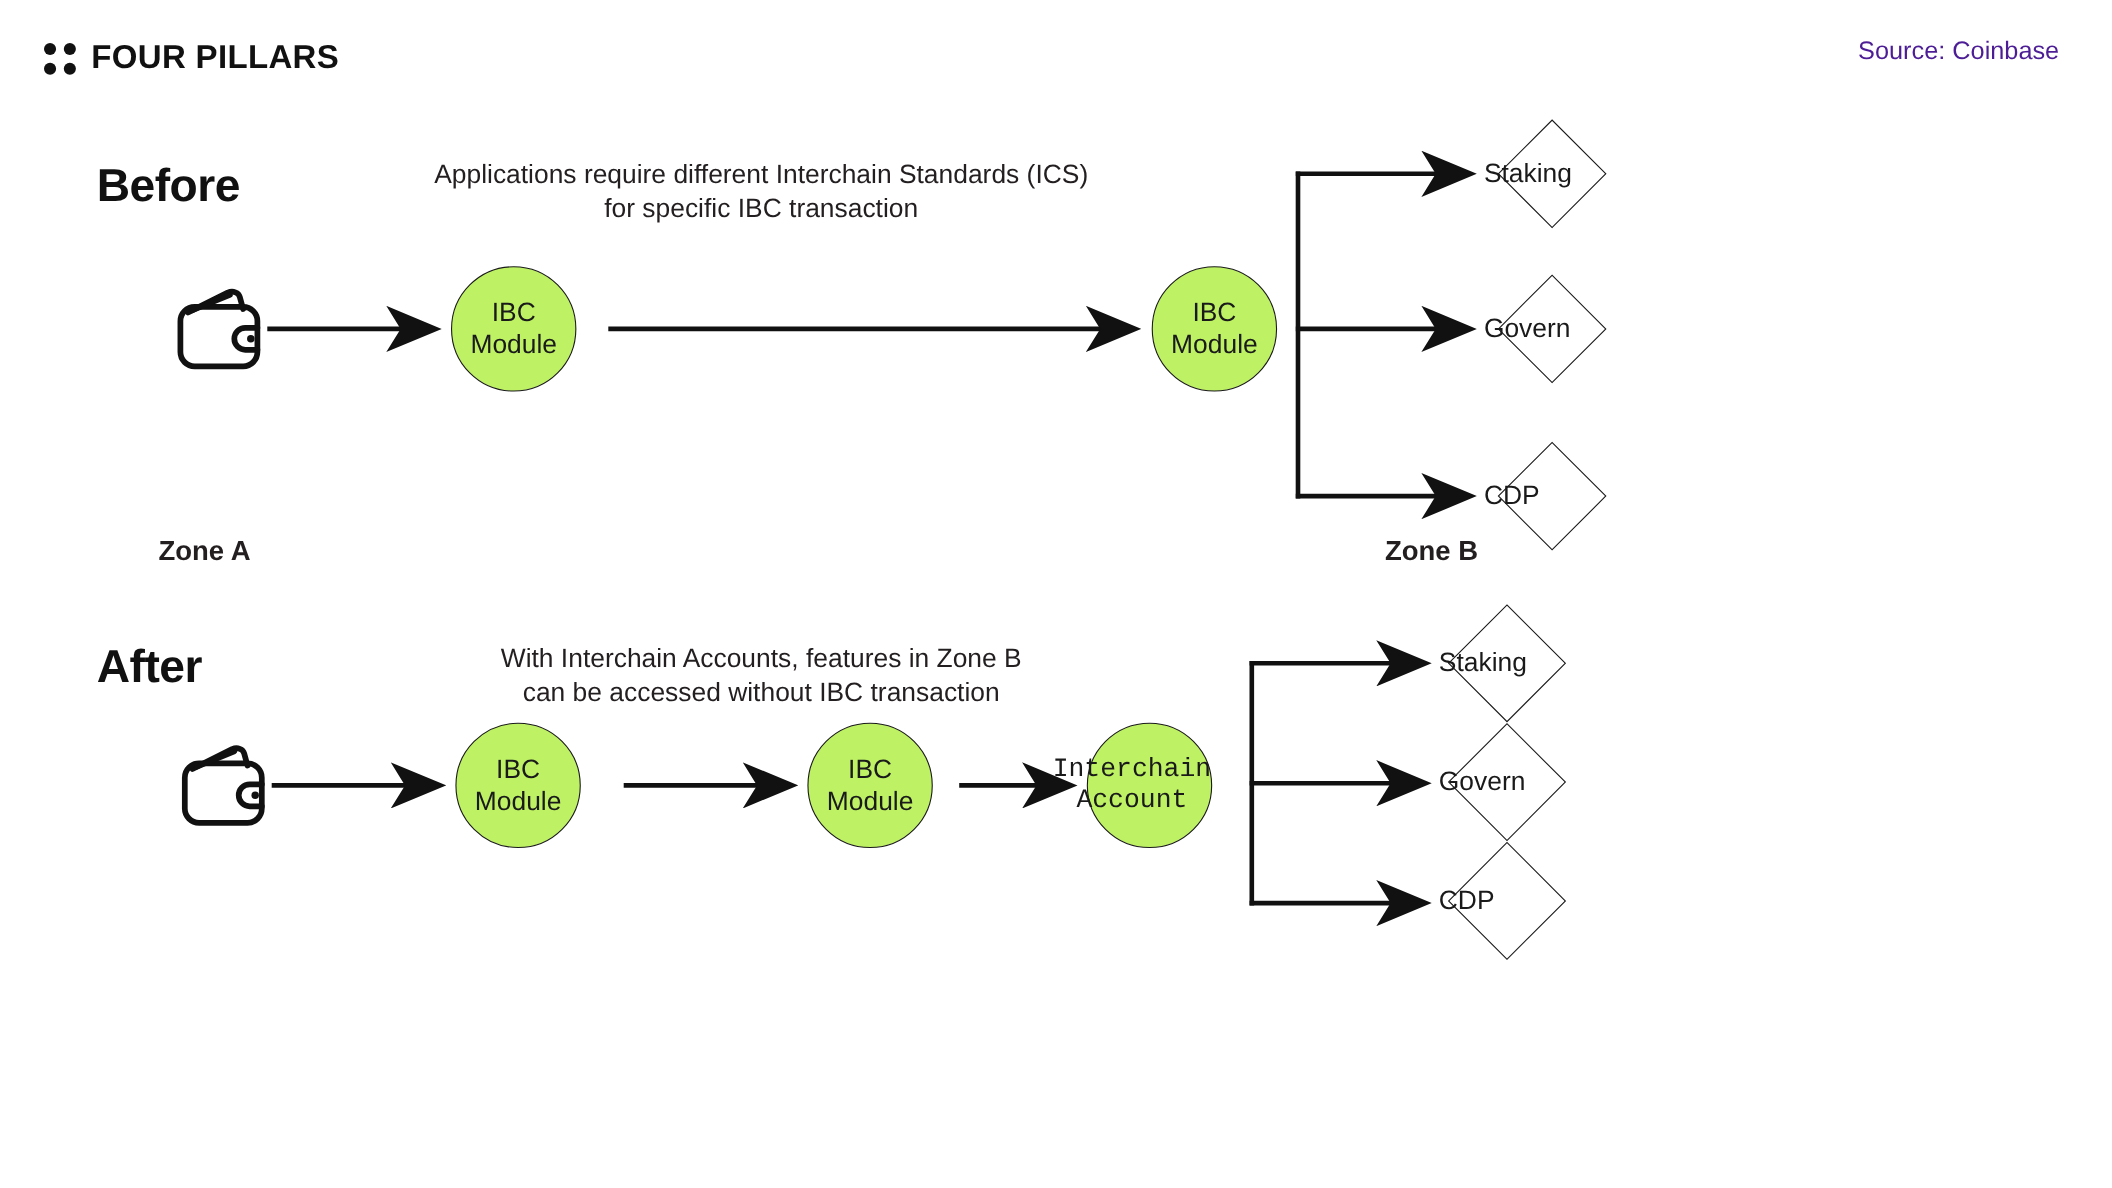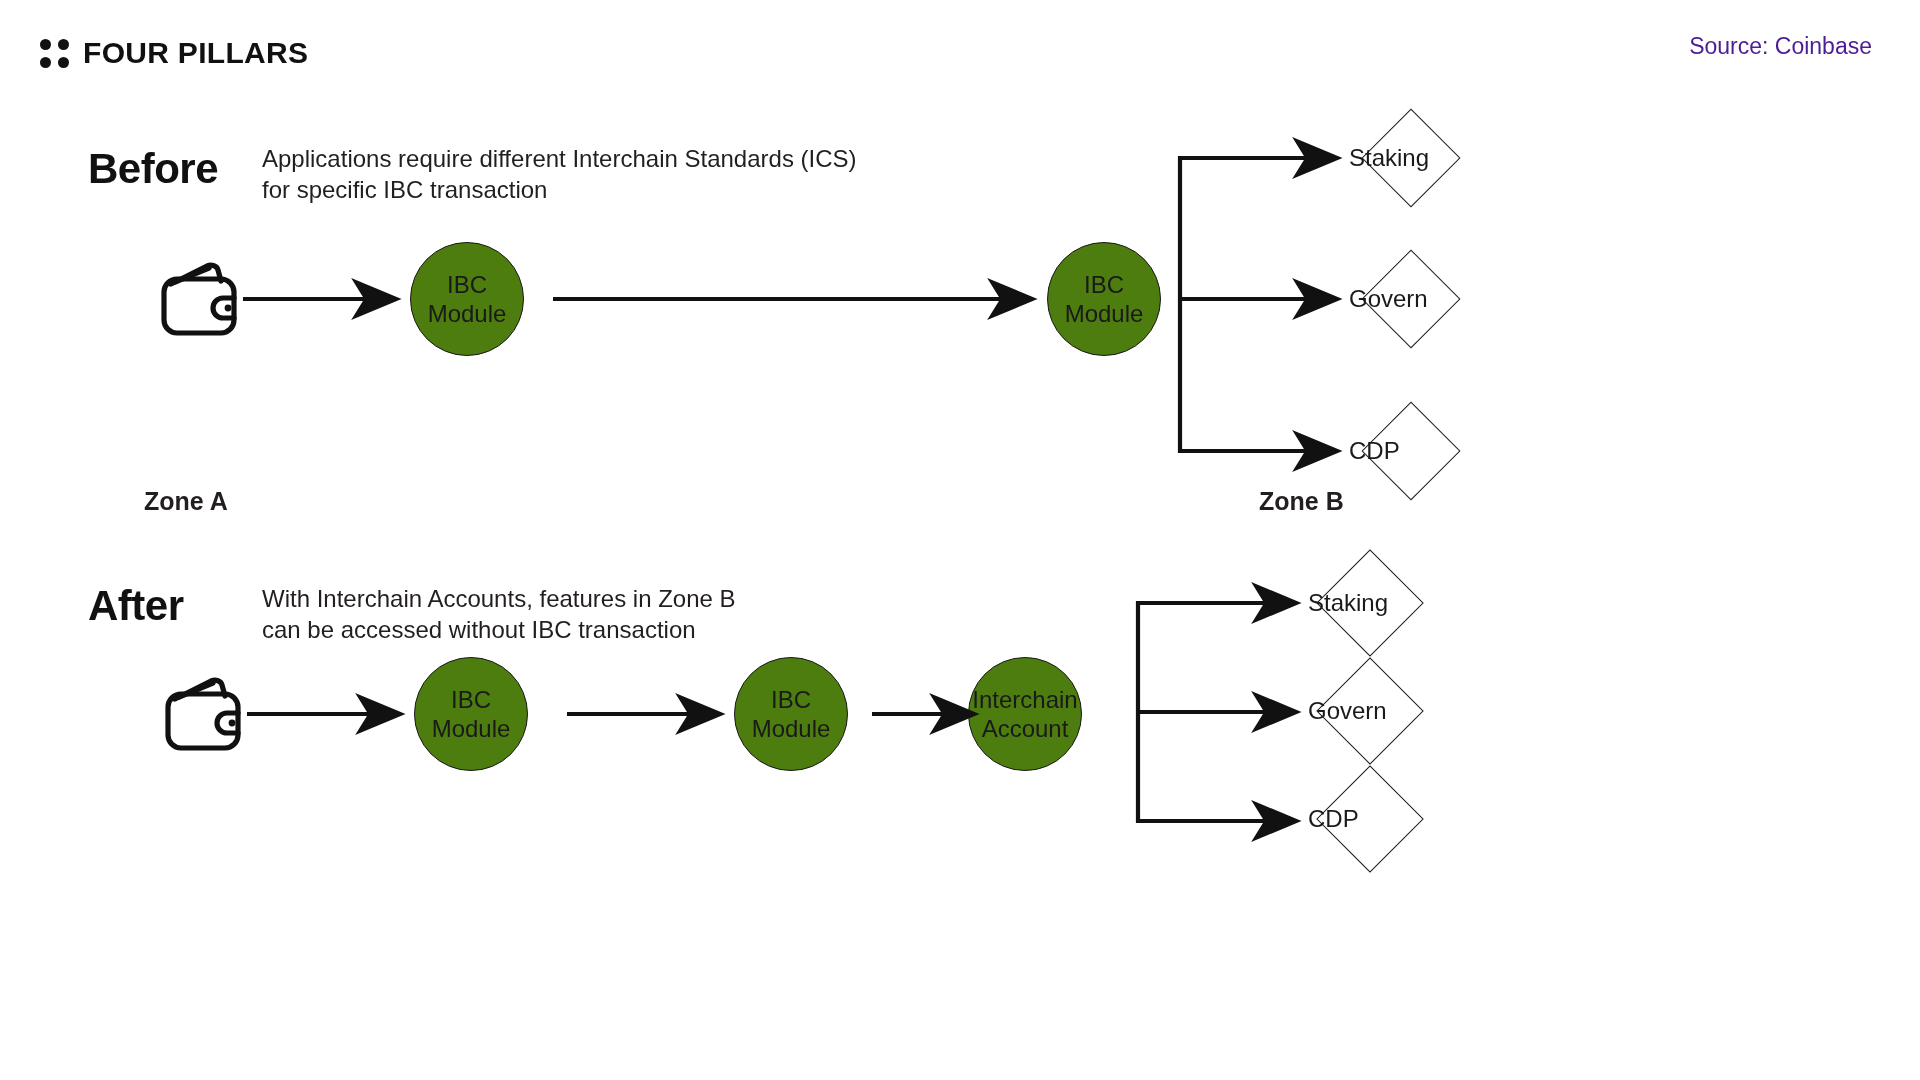--- a/index.html
+++ b/index.html
@@ -78,37 +78,38 @@
     color: #111111;
     letter-spacing: -0.5px;
   }
   .section-desc {
     position: absolute;
     font-size: 24px;
     font-weight: 400;
     line-height: 1.28;
     color: #231f20;
     white-space: pre-line;
+    text-align: center;
   }
 
   
   .zone-label {
     position: absolute;
     font-size: 25px;
     font-weight: 700;
     color: #231f20;
     white-space: nowrap;
   }
 
   
   .circle-node {
     position: absolute;
     border: 1.6px solid #1a1a1a;
     border-radius: 50%;
-    background: #4d7c0f;
+    background: #bef264;
     display: flex;
     align-items: center;
     justify-content: flex-end;
     text-align: center;
     box-sizing: border-box;
   }
   .circle-node .node-text {
     font-size: 24px;
     line-height: 1.22;
     color: #1a1a1a;
@@ -201,21 +202,21 @@
 can be accessed without IBC transaction</div>
 
   <div class="circle-node" style="left:414px; top:657px; width:114px; height:114px;">
     <span class="node-text">IBC
 Module</span>
   </div>
   <div class="circle-node" style="left:734px; top:657px; width:114px; height:114px;">
     <span class="node-text">IBC
 Module</span>
   </div>
-  <div class="circle-node" style="left:968px; top:657px; width:114px; height:114px;">
+  <div class="circle-node" style="left:988px; top:657px; width:114px; height:114px;font-family:Liberation Mono, monospace;">
     <span class="node-text">Interchain
 Account</span>
   </div>
 
   <div class="diamond-node" style="left:1308px; top:553px; width:124px; height:100px;">
     <span class="dshape" style="width:76px; height:76px;"></span>
     <span class="dlabel">Staking</span>
   </div>
   <div class="diamond-node" style="left:1308px; top:661px; width:124px; height:100px;">
     <span class="dshape" style="width:76px; height:76px;"></span>

